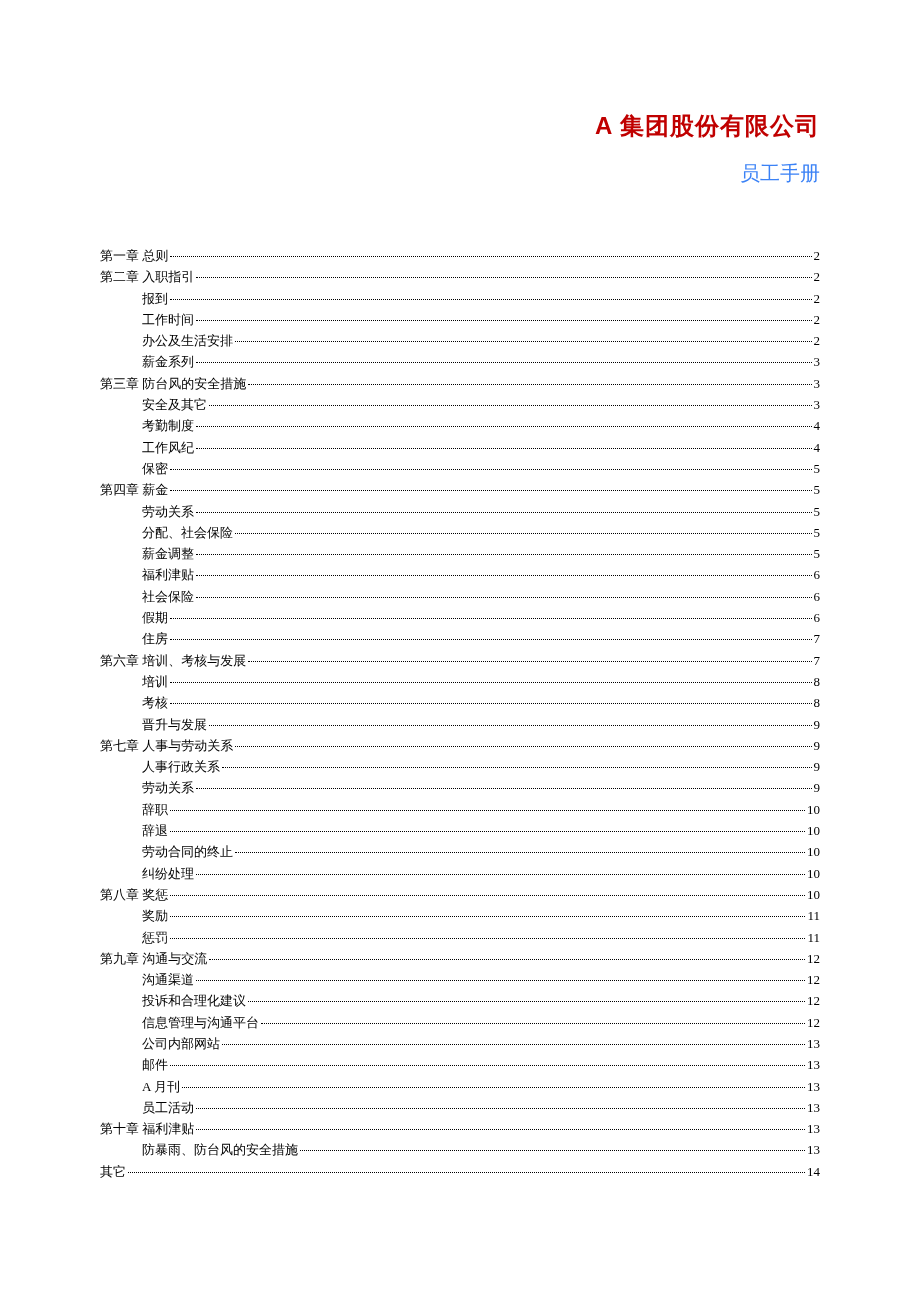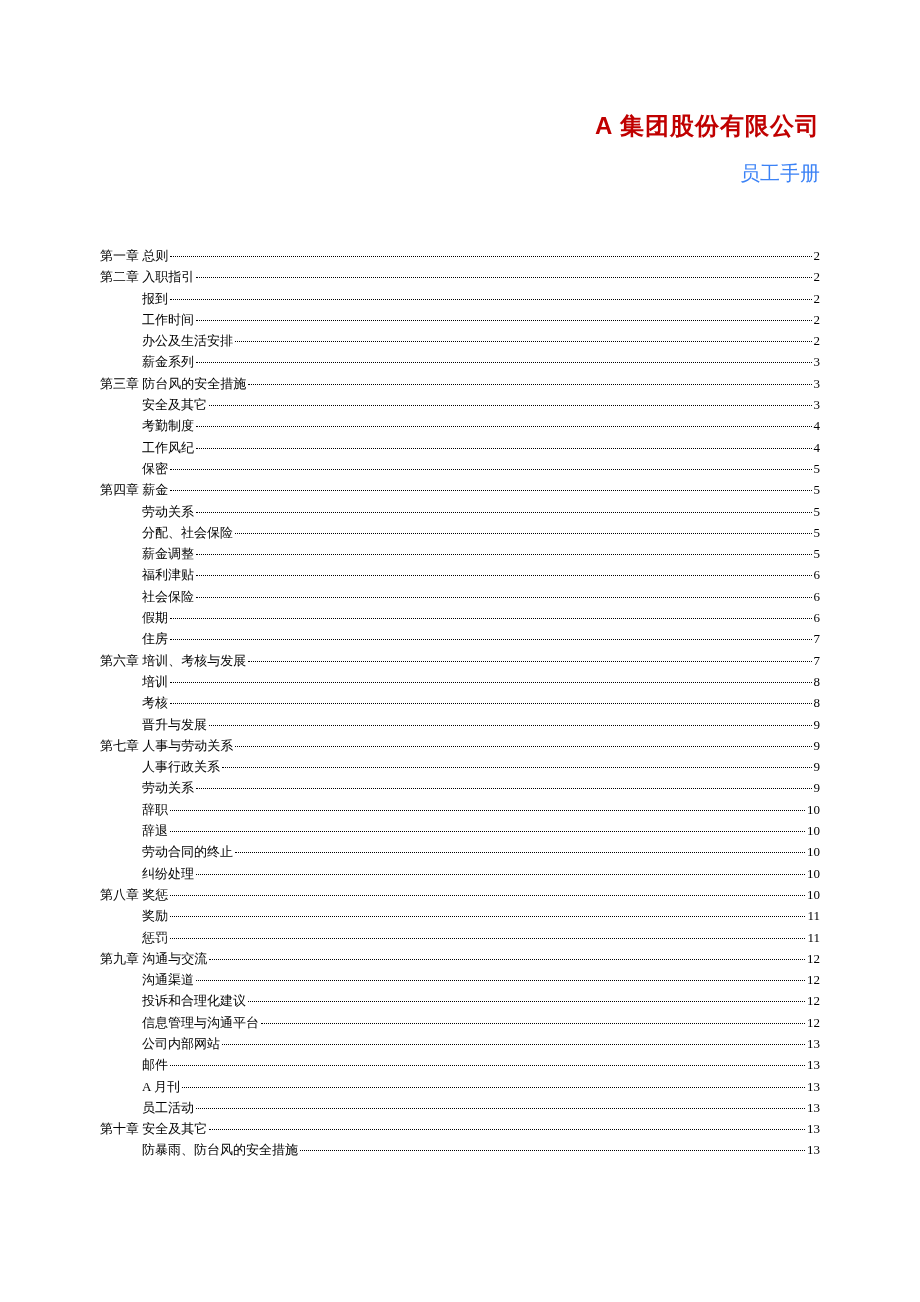--- a/index.html
+++ b/index.html
@@ -272,22 +272,27 @@
       <span class="toc-label">A 月刊</span>
       <span class="toc-dots"></span>
       <span class="toc-page">13</span>
     </div>
     <div class="toc-row level-2">
       <span class="toc-label">员工活动</span>
       <span class="toc-dots"></span>
       <span class="toc-page">13</span>
     </div>
     <div class="toc-row level-1">
-      <span class="toc-label">第十章  安全及其它</span>
+      <span class="toc-label">第十章  福利津贴</span>
       <span class="toc-dots"></span>
       <span class="toc-page">13</span>
     </div>
     <div class="toc-row level-2">
       <span class="toc-label">防暴雨、防台风的安全措施</span>
       <span class="toc-dots"></span>
       <span class="toc-page">13</span>
+    </div>
+    <div class="toc-row level-0">
+      <span class="toc-label">其它</span>
+      <span class="toc-dots"></span>
+      <span class="toc-page">14</span>
     </div>
   </div>
 
 </body></html>

